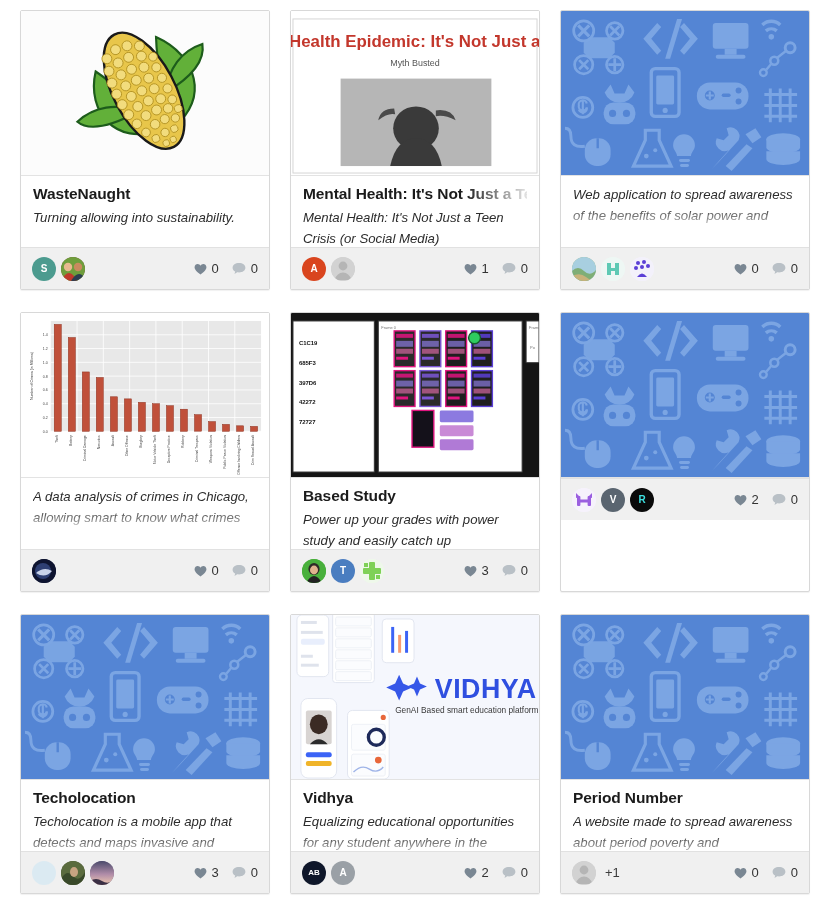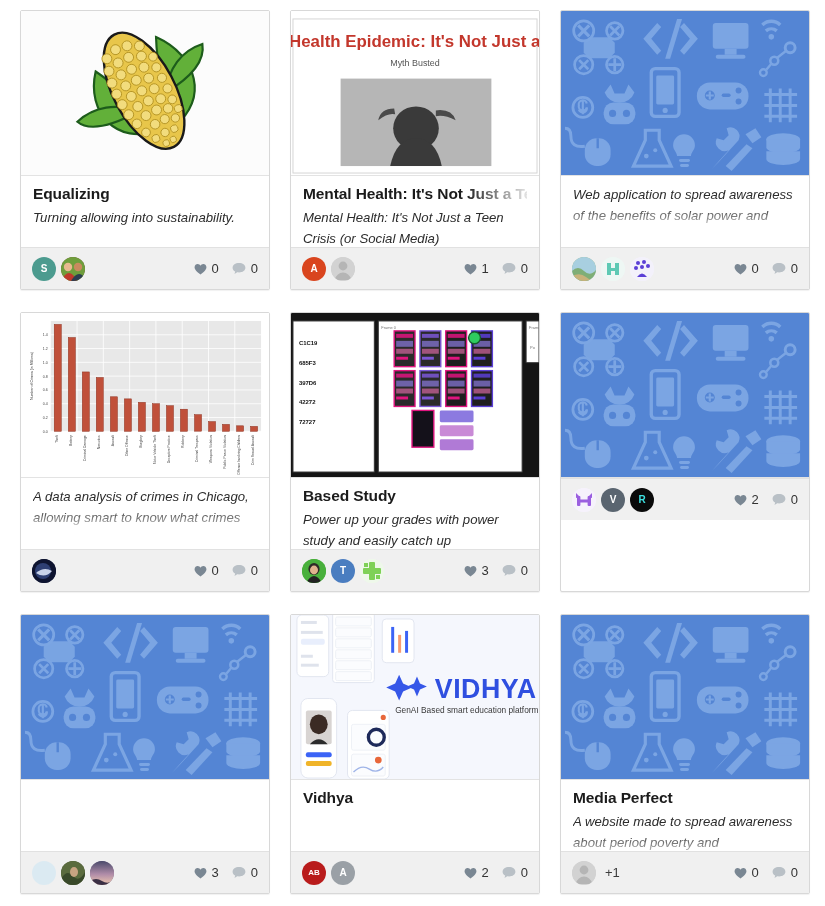--- a/index.html
+++ b/index.html
@@ -167,21 +167,21 @@
                   <circle cx="9" cy="46" r="3.8"></circle>
             <circle cx="-5" cy="55" r="3.4"></circle>
                   <circle cx="3" cy="55" r="3.2"></circle>
           </g>
         </g>
       </g>
     </g>
   </svg>
       </div>
     <div class="cbody">
-      <div class="ctitle nofade">Equalizing</div>
+      <div class="ctitle nofade">WasteNaught</div>
       <div class="cdesc short">Turning allowing into sustainability.</div>
     </div>
     <div class="cfoot">
       <div class="avatars">
           <span class="av" style="background:#4c9b8f">
             <span style="color:#fff;font-size:10px">S</span>
           </span>
           <span class="av" style="background:#6d4a2c">
             <svg viewBox="0 0 24 24" style="width:24px;height:24px">
               <rect width="24" height="24" fill="#6f9e3c"></rect>
@@ -778,20 +778,22 @@
       <path d="M186 124 l10 -6 l6 9 l-9 6 Z"></path>
       <path d="M187 134 l-21 22 l6 5 l21 -23 Z"></path>
 
       <ellipse cx="224" cy="129" rx="17" ry="6"></ellipse>
       <path d="M207 129 v8 a17 6 0 0 0 34 0 v-8 Z"></path>
       <path d="M207 141 v8 a17 6 0 0 0 34 0 v-8 Z"></path>
     </g>
   </svg>
       </div>
     <div class="cbody">
+      <div class="ctitle nofade">Techolocation</div>
+      <div class="cdesc">Techolocation is a mobile app that detects and maps invasive and</div>
     </div>
     <div class="cfoot">
       <div class="avatars">
           <span class="av" style="background:#dbeaf2"></span>
           <span class="av" style="background:#4e5a3a">
             <svg viewBox="0 0 24 24" style="width:24px;height:24px">
               <rect width="24" height="24" fill="#5a6b3e"></rect>
               <path d="M0 18 q6 -10 12 -3 t12 -4 v13 H0 Z" fill="#39492a"></path>
               <ellipse cx="13" cy="11" rx="4" ry="5" fill="#c8a482"></ellipse>
             </svg>
@@ -865,24 +867,25 @@
     <circle cx="93" cy="103" r="2.6" fill="#e8673a"></circle>
     <rect x="61" y="110" width="34" height="26" rx="2" fill="#fbfcfe" stroke="#eef1f6"></rect>
     <circle cx="86" cy="123" r="8" fill="none" stroke="#1e2a5a" stroke-width="3.4"></circle>
     <rect x="61" y="140" width="34" height="22" rx="2" fill="#fbfcfe" stroke="#eef1f6"></rect>
     <circle cx="88" cy="146" r="3.4" fill="#e8673a"></circle>
     <path d="M63 158 q8 -8 16 -3 t14 -2" fill="none" stroke="#9fb4e8" stroke-width="1.4"></path>
   </svg>
       </div>
     <div class="cbody">
       <div class="ctitle nofade">Vidhya</div>
+      <div class="cdesc">Equalizing educational opportunities for any student anywhere in the</div>
     </div>
     <div class="cfoot">
       <div class="avatars">
-          <span class="av" style="background:#b91c1c">
+          <span class="av" style="background:#0f172a">
             <span style="color:#fff;font-size:8px">AB</span>
           </span>
           <span class="av" style="background:#9aa0a6">
             <span style="color:#fff;font-size:10px">A</span>
           </span>
         </div>
       <div class="stats">
         <span class="stat">
             <svg class="heart" viewBox="0 0 14 13">
               <path d="M7 12.4 C2 8.6 0.4 6.3 0.6 4.2 C0.8 2.1 2.4 1 4 1.1 C5.3 1.2 6.4 2 7 2.9 C7.6 2 8.7 1.2 10 1.1 C11.6 1 13.2 2.1 13.4 4.2 C13.6 6.3 12 8.6 7 12.4 Z" fill="#7a8793"></path>
@@ -973,21 +976,21 @@
       <path d="M186 124 l10 -6 l6 9 l-9 6 Z"></path>
       <path d="M187 134 l-21 22 l6 5 l21 -23 Z"></path>
 
       <ellipse cx="224" cy="129" rx="17" ry="6"></ellipse>
       <path d="M207 129 v8 a17 6 0 0 0 34 0 v-8 Z"></path>
       <path d="M207 141 v8 a17 6 0 0 0 34 0 v-8 Z"></path>
     </g>
   </svg>
       </div>
     <div class="cbody">
-      <div class="ctitle nofade">Media Perfect</div>
+      <div class="ctitle nofade">Period Number</div>
       <div class="cdesc">A website made to spread awareness about period poverty and</div>
     </div>
     <div class="cfoot">
       <div class="avatars">
           <span class="av" style="background:#cfcfcf">
             <svg viewBox="0 0 24 24" style="width:24px;height:24px">
               <circle cx="12" cy="12" r="12" fill="#d2d2d2"></circle>
               <circle cx="12" cy="9" r="4.4" fill="#b5b5b5"></circle>
               <path d="M3.5 23 q2.5 -7.5 8.5 -7.5 t8.5 7.5 Z" fill="#b5b5b5"></path>
             </svg>

